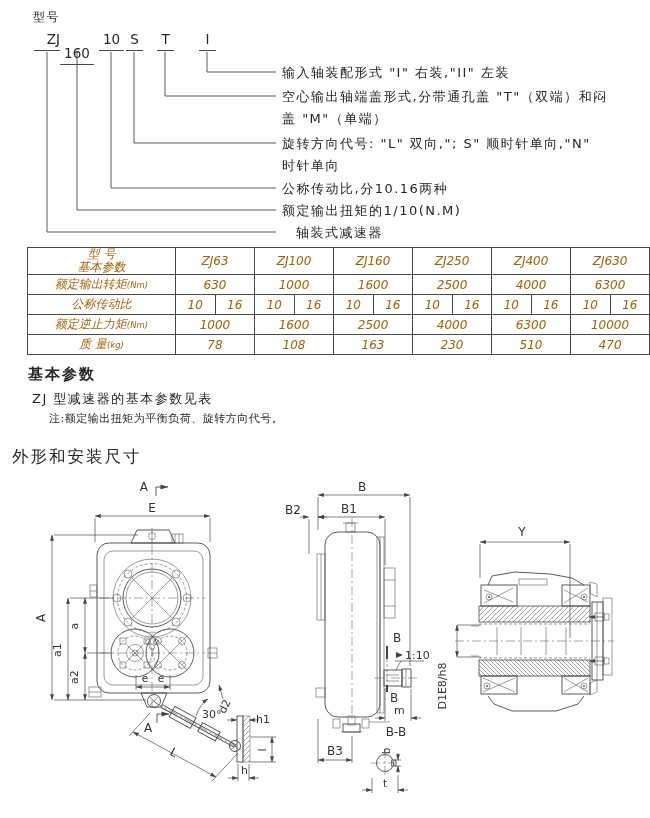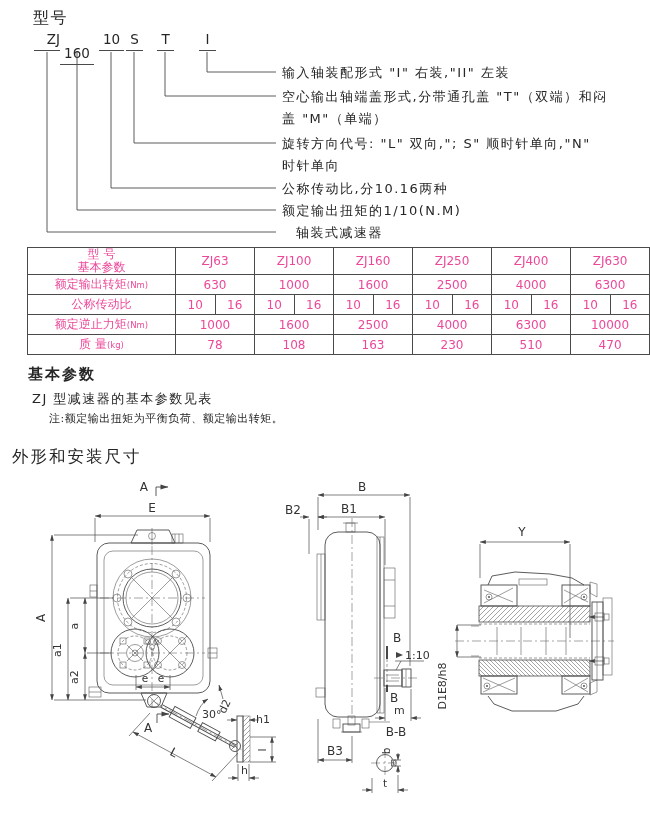--- a/index.html
+++ b/index.html
@@ -5,21 +5,21 @@
   html,body{margin:0;padding:0;background:#888;}
   #page{position:relative;width:650px;height:818px;background:#ffffff;overflow:hidden;
         font-family:"DejaVu Sans","Liberation Sans",sans-serif;color:#262626;}
   .abs{position:absolute;}
   .cn{letter-spacing:1.5px;font-size:13px;line-height:15px;white-space:nowrap;}
   .code{position:absolute;top:31px;height:17px;font-size:13.5px;text-align:center;
         border-bottom:1px solid #4a4a4a;padding-bottom:2px;}
   .callout{position:absolute;left:282px;}
   
   table.params{position:absolute;left:27px;top:247px;width:622px;border-collapse:collapse;
-        table-layout:fixed;font-size:12px;color:#ec4899;}
+        table-layout:fixed;font-size:12px;color:#a16207;font-style:italic;}
   table.params td,table.params th{border:1px solid #4a4a4a;text-align:center;padding:0;
         font-weight:normal;overflow:hidden;white-space:nowrap;}
   table.params .hrow td{height:25px;}
   table.params .drow td{height:19px;}
   .unit{font-size:8.5px;}
   .corner{font-size:12px;line-height:13px;}
   h2.b{position:absolute;margin:0;font-size:15px;font-weight:bold;letter-spacing:2px;}
   h2.r{position:absolute;margin:0;font-size:16.5px;font-weight:normal;letter-spacing:2px;}
   .body-line{position:absolute;font-size:13px;letter-spacing:1.5px;white-space:nowrap;}
   .note-line{position:absolute;font-size:11px;letter-spacing:0.5px;white-space:nowrap;}
@@ -29,21 +29,21 @@
   svg .dim{stroke:#4a4a4a;stroke-width:0.7;fill:none;}
   svg .cl{stroke:#6a6a6a;stroke-width:0.6;fill:none;stroke-dasharray:9 3 2 3;}
   svg .dsh{stroke:#5a5a5a;stroke-width:0.6;fill:none;stroke-dasharray:3 2;}
   svg .thick{stroke:#333;stroke-width:1.8;fill:none;}
 </style>
 </head>
 <body>
 
 <div id="page">
 
-  <div class="abs cn" style="left:33px;top:10px;font-size:16px;text-align:center;">型号</div>
+  <div class="abs cn" style="left:33px;top:10px;font-size:12px;text-align:center;">型号</div>
 
   <div class="code" style="left:34px;width:26px;text-align:right;">ZJ</div>
   <div class="code" style="left:60px;width:34px;margin-top:14px;">160</div>
   <div class="code" style="left:99px;width:25px;">10</div>
   <div class="code" style="left:126px;width:17px;">S</div>
   <div class="code" style="left:157px;width:17px;">T</div>
   <div class="code" style="left:199px;width:17px;">I</div>
 
   <svg class="abs" style="left:0;top:0;" width="650" height="245">
     <polyline class="ln" points="47,52 47,232 276,232"></polyline>
@@ -121,21 +121,21 @@
       <td colspan="2">163</td>
       <td colspan="2">230</td>
       <td colspan="2">510</td>
       <td colspan="2">470</td>
     </tr>
   </tbody>
     </table>
 
   <h2 class="b" style="left:28px;top:365px;">基本参数</h2>
   <div class="body-line" style="left:32px;top:390px;">ZJ 型减速器的基本参数见表</div>
-  <div class="note-line" style="left:49px;top:411px;">注:额定输出扭矩为平衡负荷、额定输出转矩。</div>
+  <div class="note-line" style="left:49px;top:411px;">注:额定输出扭矩为平衡负荷、旋转方向代号。</div>
   <h2 class="r" style="left:12px;top:428px;margin-top:18px;">外形和安装尺寸</h2>
 
   <svg class="abs" style="left:0;top:470px;" width="650" height="348" viewBox="0 0 650 348">
     <defs>
       <marker id="mA" viewBox="0 0 10 8" refX="9.5" refY="4" markerWidth="9" markerHeight="7" orient="auto-start-reverse">
         <path d="M0,0.8 L10,4 L0,7.2 Z" fill="#444"></path>
       </marker>
       <pattern id="hp1" patternUnits="userSpaceOnUse" width="5" height="5">
         <path d="M0,5 L5,0" stroke="#666" stroke-width="0.6"></path>
       </pattern>

